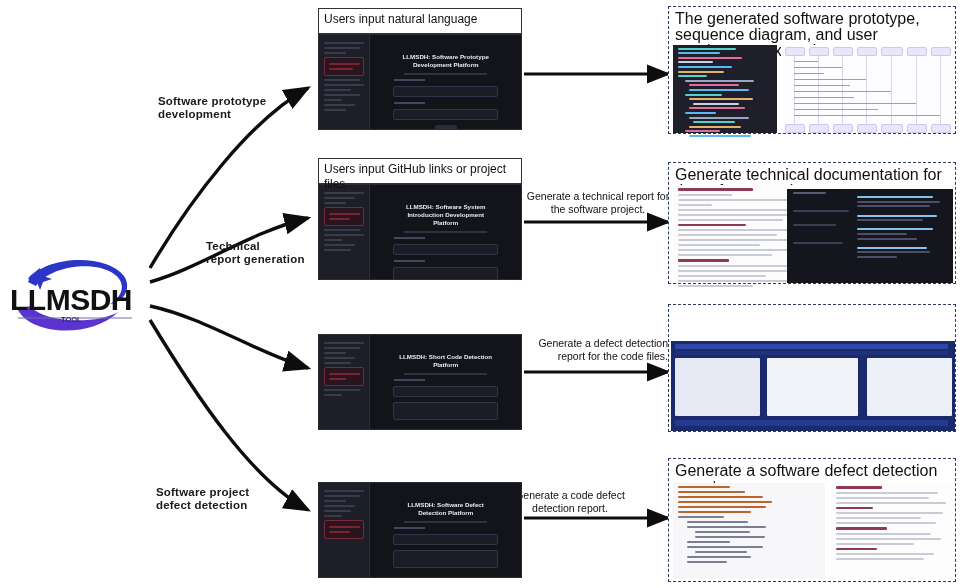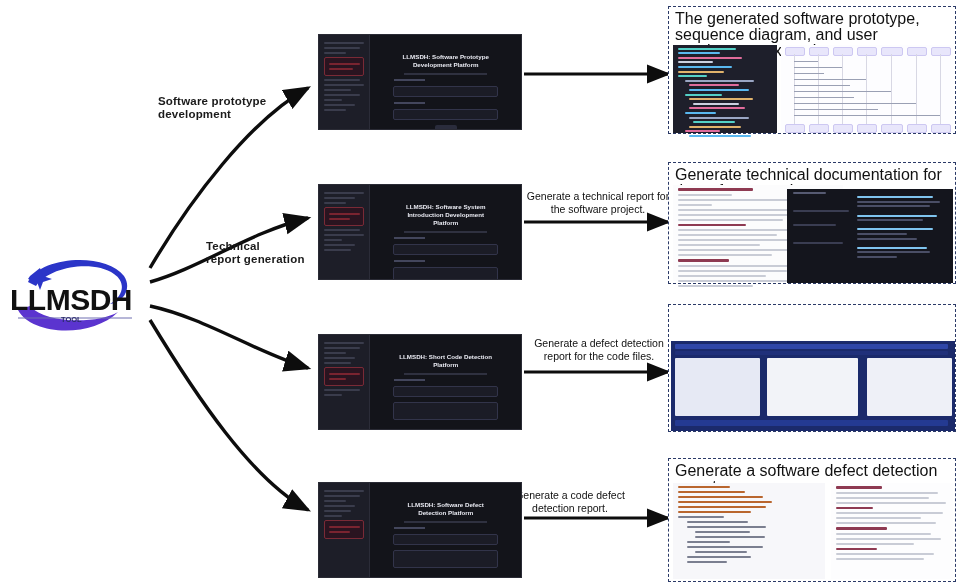--- a/index.html
+++ b/index.html
@@ -102,23 +102,27 @@
   </svg>
 
   <div class="fan-label" style="left:158px;top:95px;">
     <div>Software prototype</div>
     <div>development</div>
   </div>
   <div class="fan-label" style="left:206px;top:240px;">
     <div>Technical</div>
     <div>report generation</div>
   </div>
+  <div class="fan-label" style="left:156px;top:486px;">
+    <div>Software project</div>
+    <div>defect detection</div>
+  </div>
 
   <div class="mid-label" style="left:524px;top:190px;width:148px;">Generate a technical report for the software project.</div>
-  <div class="mid-label" style="left:530px;top:337px;width:138px;">Generate a defect detection report for the code files.</div>
+  <div class="mid-label" style="left:530px;top:337px;width:138px;text-align:right;">Generate a defect detection report for the code files.</div>
   <div class="mid-label" style="left:506px;top:489px;width:128px;">Generate a code defect detection report.</div>
 
   <div class="shot dark" style="left:318px;top:34px;width:204px;height:96px;">
     <div class="app">
       <div class="side">
         <div class="ln w90"></div>
           <div class="ln w80"></div>
           <div class="ln w50"></div>
         <div class="redbox">
           <div class="ln w90 red"></div>
@@ -136,20 +140,21 @@
         <div class="apptitle">LLMSDH: Software Prototype Development Platform</div>
         <div class="sub"></div>
         <div class="lbl"></div>
         <div class="field"></div>
         <div class="lbl"></div>
         <div class="field"></div>
         <div class="btn"></div>
       </div>
     </div>
   </div>
+  <div class="cap" style="left:318px;top:8px;width:204px;height:26px;">Users input natural language</div>
 
   <div class="dash" style="left:668px;top:6px;width:288px;height:128px;">
     <div class="dtitle">The generated software prototype, sequence diagram, and user requirement examples.</div>
     <div class="code" style="left:4px;top:38px;width:104px;height:88px;">
       <i style="width:56%;background:#54d1c8"></i>
         <i style="width:40%;background:#59b8f0"></i>
       <i style="width:62%;background:#e06c9b"></i>
         <i style="width:34%;background:#cbd1e0"></i>
       <i style="width:52%;background:#59b8f0"></i>
         <i style="width:44%;background:#e0b36c"></i>
@@ -222,20 +227,21 @@
       <div class="main">
         <div class="apptitle">LLMSDH: Software System Introduction Development Platform</div>
         <div class="sub"></div>
         <div class="lbl"></div>
         <div class="field"></div>
         <div class="lbl"></div>
         <div class="field tall"></div>
       </div>
     </div>
   </div>
+  <div class="cap" style="left:318px;top:158px;width:204px;height:26px;">Users input GitHub links or project files</div>
 
   <div class="dash" style="left:668px;top:162px;width:288px;height:122px;">
     <div class="dtitle">Generate technical documentation for the software project.</div>
     <div class="doc" style="left:4px;top:22px;width:170px;height:96px;">
       <i class="h" style="width:44%"></i>
       <i style="width:32%"></i>
       <i style="width:74%"></i>
       <i style="width:20%"></i>
       <i style="width:90%"></i>
         <i style="width:88%"></i>

